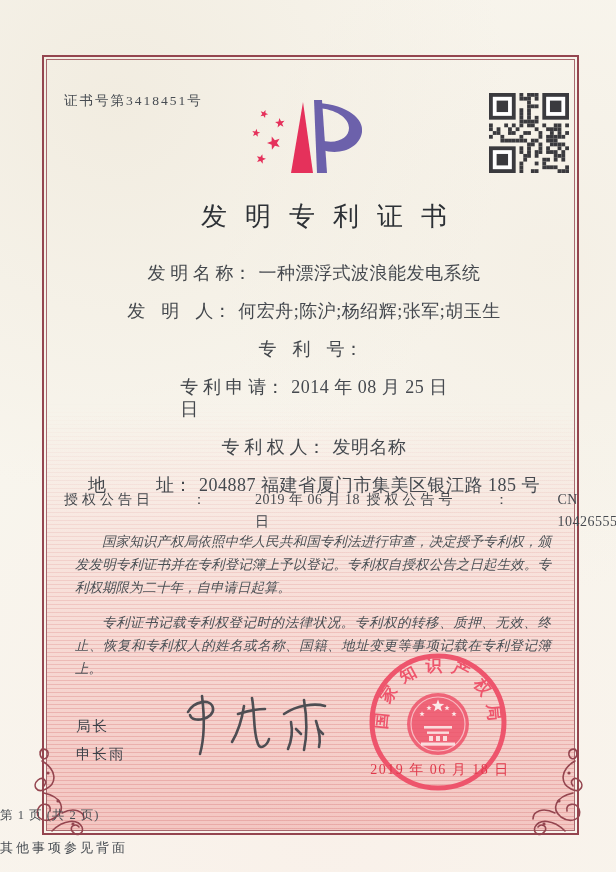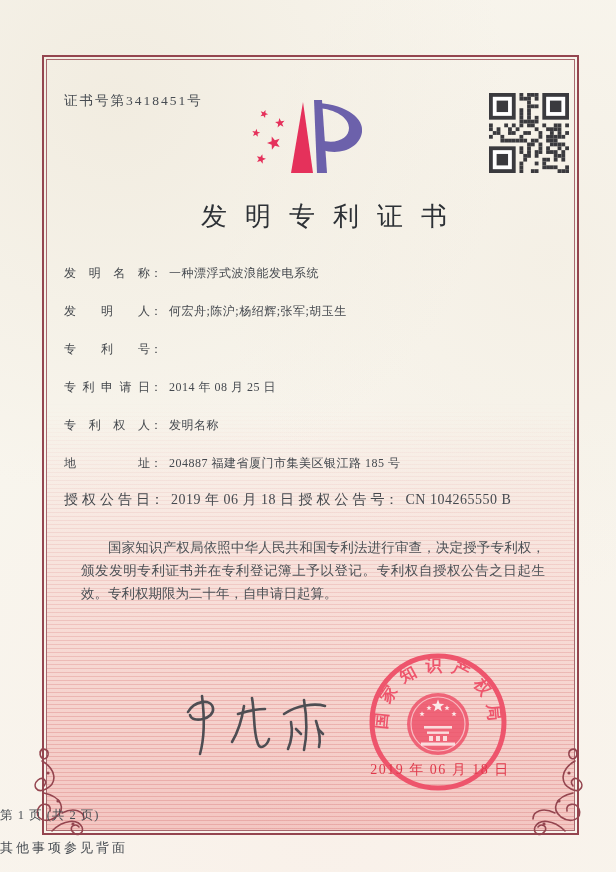--- a/index.html
+++ b/index.html
@@ -28,31 +28,31 @@
   .flourish.left{left:33px;top:745px;}
   .flourish.right{left:492px;top:745px;transform:scaleX(-1);}
   
   .cert-no{position:absolute;left:64px;top:92px;font-size:13.5px;letter-spacing:2px;color:#474c52;}
   .logo{position:absolute;left:240px;top:92px;width:136px;height:88px;}
   .qr{position:absolute;left:489px;top:93px;width:80px;height:80px;}
   .title{position:absolute;left:0;top:199px;width:100%;text-align:center;
     font-size:26px;letter-spacing:18px;text-indent:18px;color:#2d3136;font-weight:500;}
   
   .fields{position:absolute;left:64px;top:262px;width:500px;}
-  .field{display:flex;align-items:baseline;margin-bottom:16px;font-size:12px;line-height:22px;color:#43474c;}
+  .field{display:flex;align-items:baseline;margin-bottom:16px;font-size:18px;line-height:22px;color:#43474c;justify-content:center;}
   .flabel{display:inline-block;width:86px;text-align:justify;text-align-last:justify;flex:none;}
   .colon{flex:none;margin-right:7px;}
   .fvalue{letter-spacing:.5px;color:#45494f;}
   .grant{position:absolute;left:64px;top:489px;display:flex;align-items:baseline;font-size:14px;line-height:22px;color:#43474c;}
-  .grant .pair{display:flex;align-items:baseline;}
+  .grant .pair{display:flex;align-items:baseline;gap:42px;}
   .grant .pair.second{margin-left:4px;}
   
   .body-text{position:absolute;left:63px;top:518px;width:500px;font-size:13.5px;line-height:23px;
     color:#4b5055;text-align:justify;}
-  .body-text p{margin:18px;text-indent:2em;}
+  .body-text p{margin:12px;text-indent:2em;font-style:italic;}
   
   .signer{position:absolute;left:76px;top:712px;font-size:14.5px;line-height:28px;color:#3e434a;letter-spacing:2px;}
   .sig{position:absolute;left:172px;top:688px;}
   .seal{position:absolute;left:366px;top:650px;width:144px;height:144px;opacity:.93;}
   .seal-date{position:absolute;left:352px;top:761px;width:176px;text-align:center;
     color:#e03a4c;font-size:14px;letter-spacing:1.5px;z-index:3;}
   
   .page-info{position:absolute;left:0;top:807px;width:100%;text-align:left;font-size:12.5px;letter-spacing:1px;color:#4b5055;}
   .footer-note{position:absolute;left:0;top:839px;width:100%;text-align:left;font-size:13px;letter-spacing:3px;color:#474c52;}
 </style>
@@ -273,22 +273,27 @@
     </span>
     <span class="pair second">
       <span class="flabel">授权公告号</span>
         <span class="colon">：</span>
       <span class="fvalue">CN 104265550 B</span>
     </span>
   </div>
 
   <div class="body-text">
     <p>国家知识产权局依照中华人民共和国专利法进行审查，决定授予专利权，颁发发明专利证书并在专利登记簿上予以登记。专利权自授权公告之日起生效。专利权期限为二十年，自申请日起算。</p>
-  </div>
-
+    <p>专利证书记载专利权登记时的法律状况。专利权的转移、质押、无效、终止、恢复和专利权人的姓名或名称、国籍、地址变更等事项记载在专利登记簿上。</p>
+  </div>
+
+  <div class="signer">
+    <div>局长</div>
+    <div>申长雨</div>
+  </div>
   <svg class="sig" width="160" height="80" viewBox="0 0 160 80">
     <g fill="none" stroke="#383d44" stroke-width="2.6" stroke-linecap="round" opacity=".88">
       <path d="M16,24 C22,13 39,10 41,20 C43,31 20,36 18,27"></path>
       <path d="M30,8 C32,24 33,48 28,66"></path>
       <path d="M72,18 C70,31 66,44 60,54"></path>
       <path d="M66,26 C75,23 86,21 93,21"></path>
       <path d="M80,10 C83,26 81,44 86,56 C88,62 95,58 97,51"></path>
       <path d="M112,26 C125,17 143,15 153,18"></path>
       <path d="M132,12 C135,30 135,48 132,62"></path>
       <path d="M119,34 C121,44 119,54 116,61"></path>

